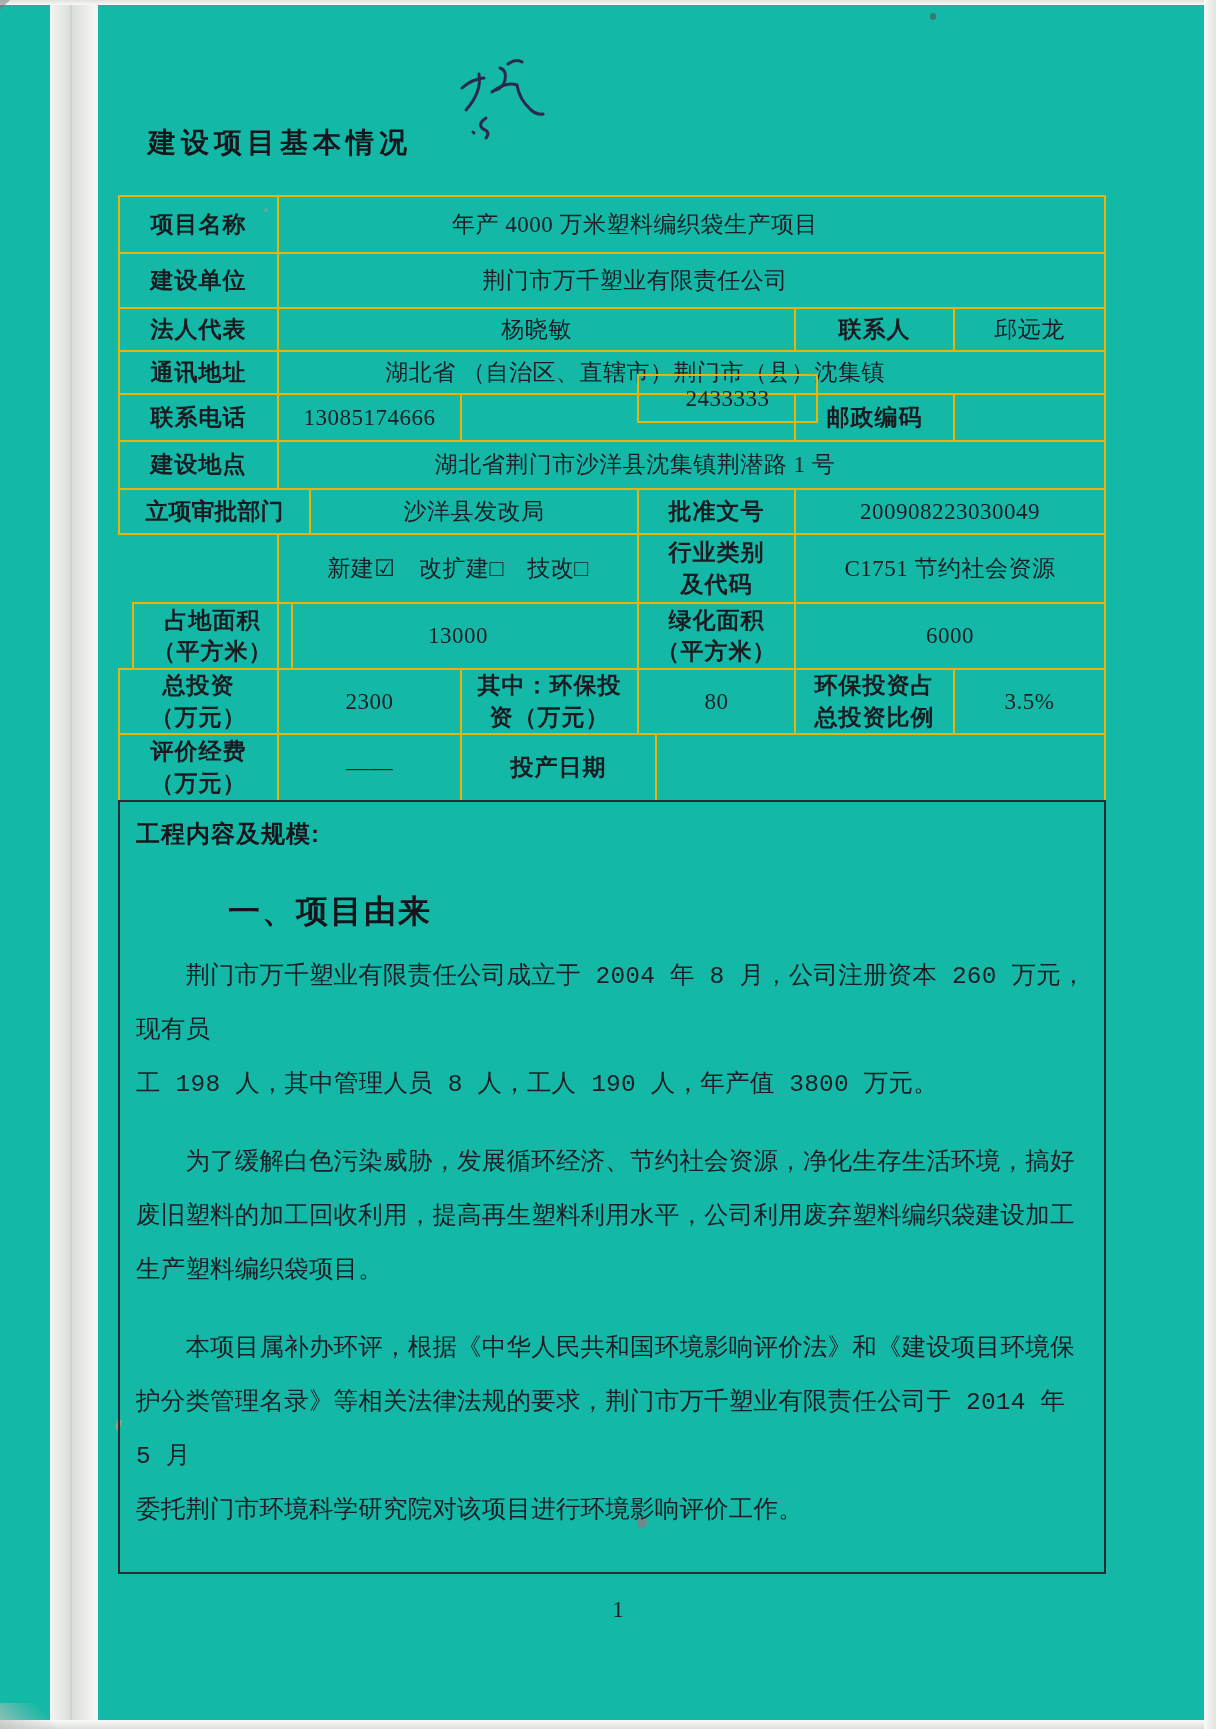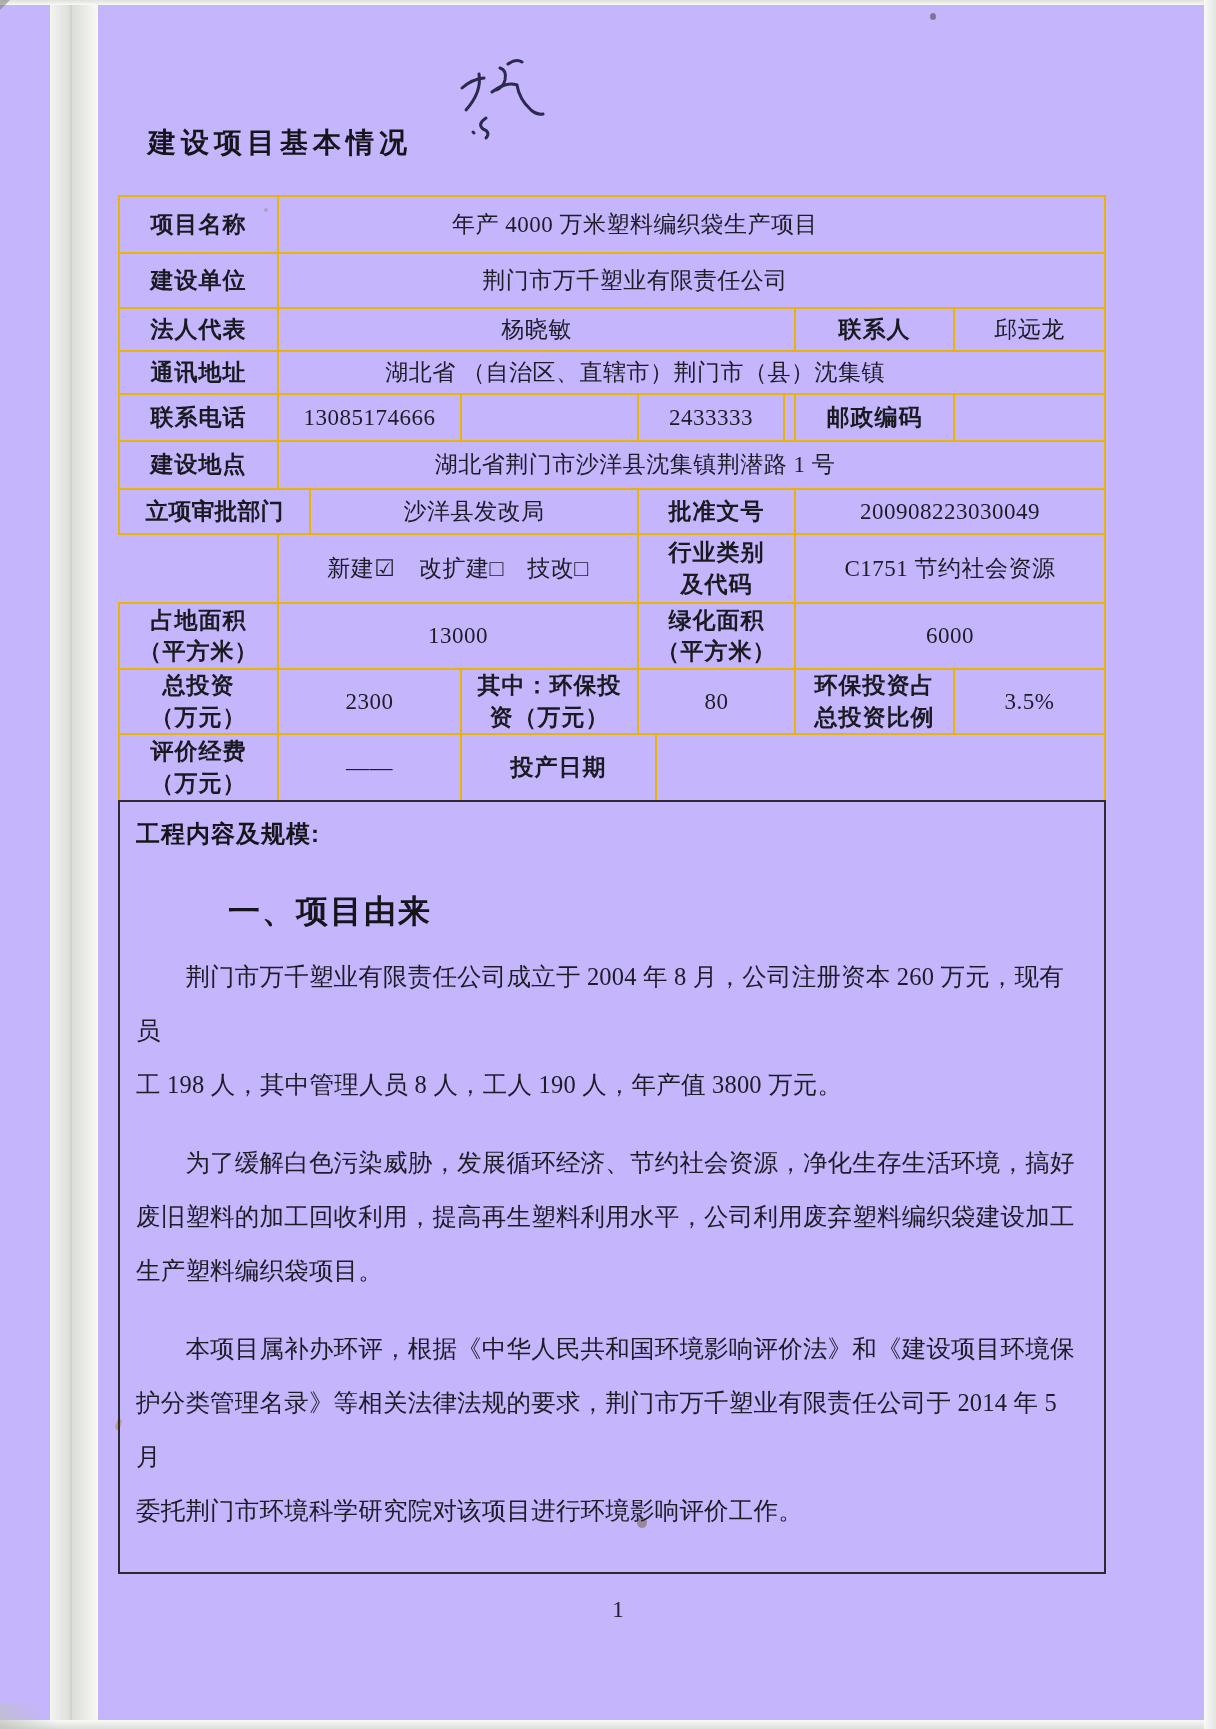--- a/index.html
+++ b/index.html
@@ -1,18 +1,18 @@
 <!DOCTYPE html>
 <html><head>
 <meta charset="utf-8">
 <style>
   html,body { margin:0; padding:0; background:#e9eae6; }
   .scan {
     position:relative; width:1216px; height:1729px; margin:0 auto;
-    background:#c4b5fd; overflow:hidden;
+    background:#14b8a6; overflow:hidden;
     font-family:"Liberation Serif", serif; color:#1d1d24;
   }
   
   .edge { position:absolute; pointer-events:none; }
   .edge-left { left:50px; top:0; width:48px; height:100%;
     background:linear-gradient(90deg,#f4f5f2 0%,#dadcd7 45%,#e9eae6 70%,#f9f9f7 100%); }
   .edge-left-line { left:70px; top:0; width:2px; height:100%; background:#c7cac4; opacity:.55; }
   .edge-top { left:0; top:0; width:100%; height:5px; background:linear-gradient(180deg,#dfe1dc,#f9f9f7); }
   .edge-bottom { left:0; bottom:0; width:100%; height:9px; background:linear-gradient(0deg,#dcded9,#f9f9f7); }
   .edge-right { right:0; top:0; width:12px; height:100%; background:linear-gradient(270deg,#e3e5e0,#f9f9f7); }
@@ -42,21 +42,21 @@
   }
   .content-heading {
     font-family:"Liberation Sans", sans-serif; font-weight:700;
     font-size:24px; letter-spacing:1px; color:#15151b; margin:2px 0 0 2px;
   }
   .content-subheading {
     font-family:"Liberation Sans", sans-serif; font-weight:700;
     font-size:32px; letter-spacing:2px; color:#15151b; margin:40px 0 0 94px;
   }
   .para {
-    font-family:Liberation Serif, serif; font-size:24.5px; color:#1d1d26;
+    font-family:Liberation Mono, monospace; font-size:24.5px; color:#1d1d26;
     line-height:54px; white-space:pre-line; letter-spacing:.2px;
     margin:16px 2px 0 2px;
   }
   .para + .para { margin-top:24px; }
 
   .page-number {
     position:absolute; left:596px; top:1596px; width:44px; text-align:center;
     font-family:"Liberation Serif", serif; font-size:24px; color:#23232c;
   }
   .handwriting { position:absolute; left:448px; top:52px; }
@@ -101,38 +101,38 @@
   <div class="cell lbl" style="left:118px;top:307px;width:161px;height:45px">法人代表</div>
   <div class="cell val" style="left:277px;top:307px;width:519px;height:45px">杨晓敏</div>
   <div class="cell lbl" style="left:794px;top:307px;width:161px;height:45px">联系人</div>
   <div class="cell val" style="left:953px;top:307px;width:153px;height:45px">邱远龙</div>
 
   <div class="cell lbl" style="left:118px;top:350px;width:161px;height:45px">通讯地址</div>
   <div class="cell val val-shift" style="left:277px;top:350px;width:829px;height:45px">湖北省 （自治区、直辖市）荆门市（县）沈集镇</div>
 
   <div class="cell lbl" style="left:118px;top:393px;width:161px;height:49px">联系电话</div>
   <div class="cell val" style="left:277px;top:393px;width:185px;height:49px">13085174666</div>
-  <div class="cell val" style="left:637px;top:393px;width:148px;height:49px">2433333</div>
+  <div class="cell val" style="left:637px;top:374px;width:181px;height:49px">2433333</div>
   <div class="cell lbl" style="left:794px;top:393px;width:161px;height:49px">邮政编码</div>
   <div class="cell val" style="left:953px;top:393px;width:153px;height:49px"></div>
 
   <div class="cell lbl" style="left:118px;top:440px;width:161px;height:50px">建设地点</div>
   <div class="cell val val-shift" style="left:277px;top:440px;width:829px;height:50px">湖北省荆门市沙洋县沈集镇荆潜路 1 号</div>
 
   <div class="cell lbl" style="left:118px;top:488px;width:193px;height:47px;letter-spacing:0">立项审批部门</div>
   <div class="cell val" style="left:309px;top:488px;width:330px;height:47px">沙洋县发改局</div>
   <div class="cell lbl" style="left:637px;top:488px;width:159px;height:47px">批准文号</div>
   <div class="cell val" style="left:794px;top:488px;width:312px;height:47px">200908223030049</div>
 
   <div class="cell lbl" style="left:637px;top:533px;width:159px;height:71px">行业类别
 及代码</div>
   <div class="cell val" style="left:277px;top:533px;width:362px;height:71px">新建☑　改扩建□　技改□</div>
   <div class="cell val" style="left:794px;top:533px;width:312px;height:71px">C1751 节约社会资源</div>
 
-  <div class="cell lbl" style="left:118px;top:602px;width:161px;height:68px">占地面积
+  <div class="cell lbl" style="left:132px;top:602px;width:161px;height:68px">占地面积
 （平方米）</div>
   <div class="cell val" style="left:277px;top:602px;width:362px;height:68px">13000</div>
   <div class="cell lbl" style="left:637px;top:602px;width:159px;height:68px">绿化面积
 （平方米）</div>
   <div class="cell val" style="left:794px;top:602px;width:312px;height:68px">6000</div>
 
   <div class="cell lbl" style="left:118px;top:668px;width:161px;height:67px">总投资
 （万元）</div>
   <div class="cell val" style="left:277px;top:668px;width:185px;height:67px">2300</div>
   <div class="cell lbl" style="left:460px;top:668px;width:179px;height:67px">其中：环保投

